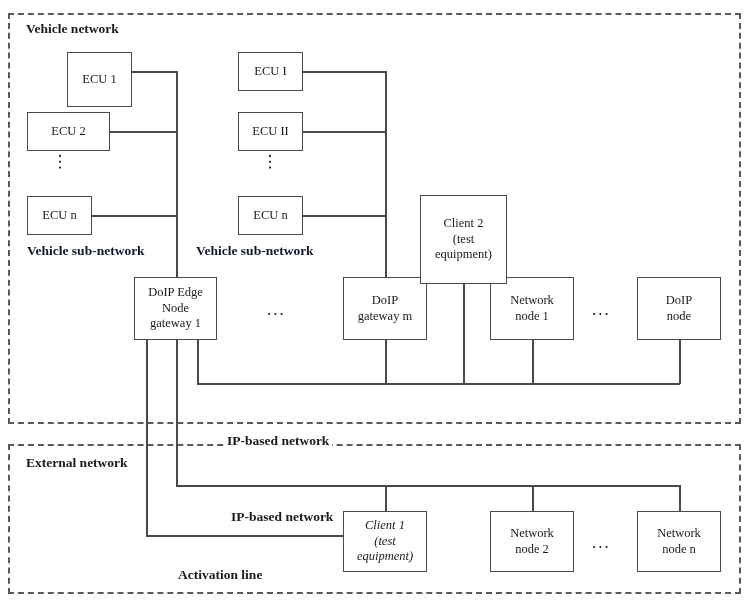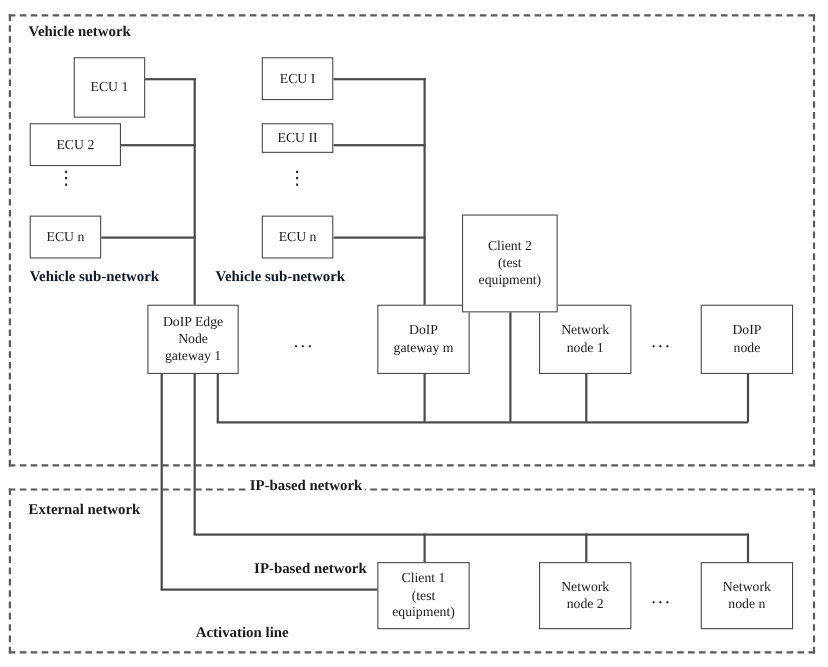--- a/index.html
+++ b/index.html
@@ -126,21 +126,21 @@
     <span>ECU 2</span>
   </div>
   <div class="vdots" style="left:45px; top:157px; width:30px;">⋮</div>
   <div class="node" style="left:27px; top:196px; width:65px; height:39px;">
     <span>ECU n</span>
   </div>
 
   <div class="node" style="left:238px; top:52px; width:65px; height:39px;">
     <span>ECU I</span>
   </div>
-  <div class="node" style="left:238px; top:112px; width:65px; height:27px;align-items:center;">
+  <div class="node" style="left:238px; top:112px; width:65px; height:39px;align-items:center;">
     <span>ECU II</span>
   </div>
   <div class="vdots" style="left:255px; top:157px; width:30px;">⋮</div>
   <div class="node" style="left:238px; top:196px; width:65px; height:39px;">
     <span>ECU n</span>
   </div>
 
   <div class="subnet-label" style="left:27px; top:243px;">Vehicle sub-network</div>
   <div class="subnet-label" style="left:196px; top:243px;">Vehicle sub-network</div>
 
@@ -188,21 +188,21 @@
   <div class="wire wire-h" style="left:176px; top:485px; width:504px;"></div>
   <div class="bus-label" style="left:228px; top:466px;">IP-based network</div>
 
   <div class="wire wire-v" style="left:385px; top:485px; height:26px;"></div>
   <div class="wire wire-v" style="left:532px; top:485px; height:26px;"></div>
   <div class="wire wire-v" style="left:679px; top:485px; height:26px;"></div>
 
   <div class="wire wire-h" style="left:146px; top:535px; width:198px;"></div>
   <div class="bus-label" style="left:175px; top:524px;">Activation line</div>
 
-  <div class="node" style="left:343px; top:511px; width:84px; height:61px;">
+  <div class="node" style="left:343px; top:511px; width:84px; height:61px;font-style:italic;">
     <span>Client 1
 (test
 equipment)</span>
   </div>
   <div class="node" style="left:490px; top:511px; width:84px; height:61px;">
     <span>Network
 node 2</span>
   </div>
   <div class="hdots" style="left:592px; top:533px;">...</div>
   <div class="node" style="left:637px; top:511px; width:84px; height:61px;">

